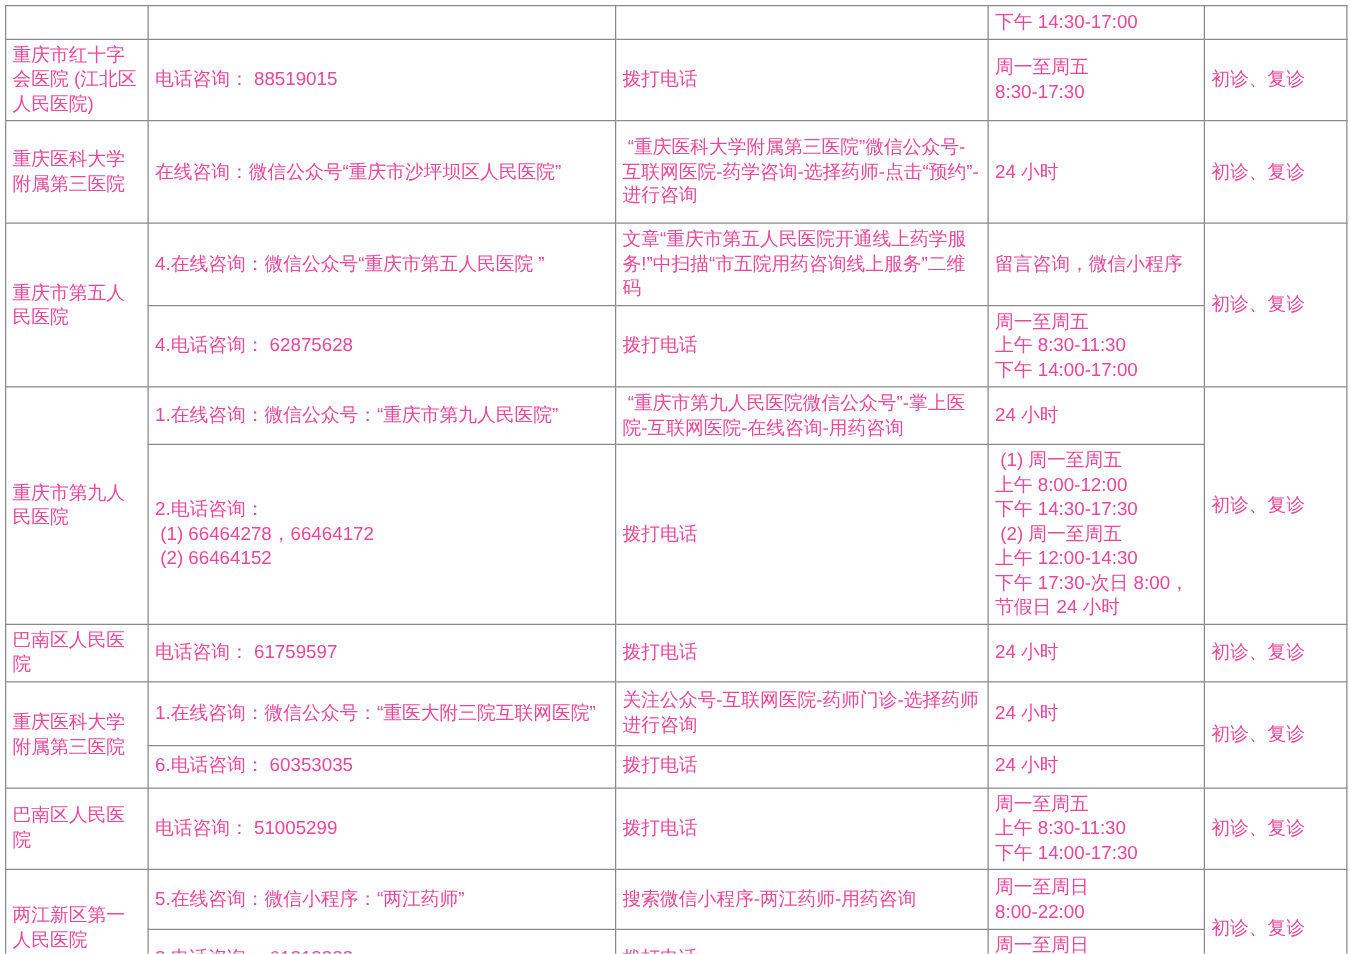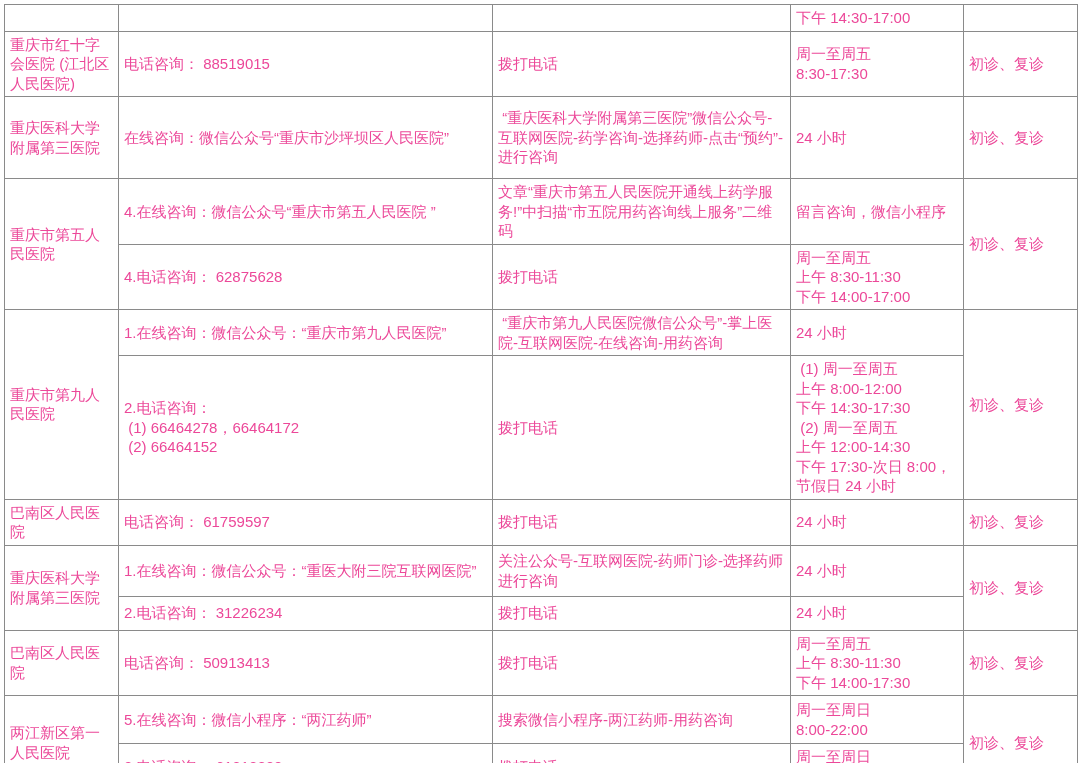--- a/index.html
+++ b/index.html
@@ -121,28 +121,28 @@
       </tr>
 
       <tr style="height:51px">
         <td class="c1" rowspan="2">重庆医科大学附属第三医院</td>
         <td class="c2">1.在线咨询：微信公众号：“重医大附三院互联网医院”</td>
         <td class="c3">关注公众号-互联网医院-药师门诊-选择药师进行咨询</td>
         <td class="c4">24 小时</td>
         <td class="c5" rowspan="2">初诊、复诊</td>
       </tr>
       <tr style="height:34px">
-        <td class="c2">2.电话咨询： 31226234</td>
+        <td class="c2">6.电话咨询： 60353035</td>
         <td class="c3">拨打电话</td>
         <td class="c4">24 小时</td>
       </tr>
 
       <tr style="height:62px">
         <td class="c1">巴南区人民医院</td>
-        <td class="c2">电话咨询： 50913413</td>
+        <td class="c2">电话咨询： 51005299</td>
         <td class="c3">拨打电话</td>
         <td class="c4">周一至周五
 上午 8:30-11:30
 下午 14:00-17:30</td>
         <td class="c5">初诊、复诊</td>
       </tr>
 
       <tr style="height:48px">
         <td class="c1" rowspan="2">两江新区第一人民医院</td>
         <td class="c2">5.在线咨询：微信小程序：“两江药师”</td>

